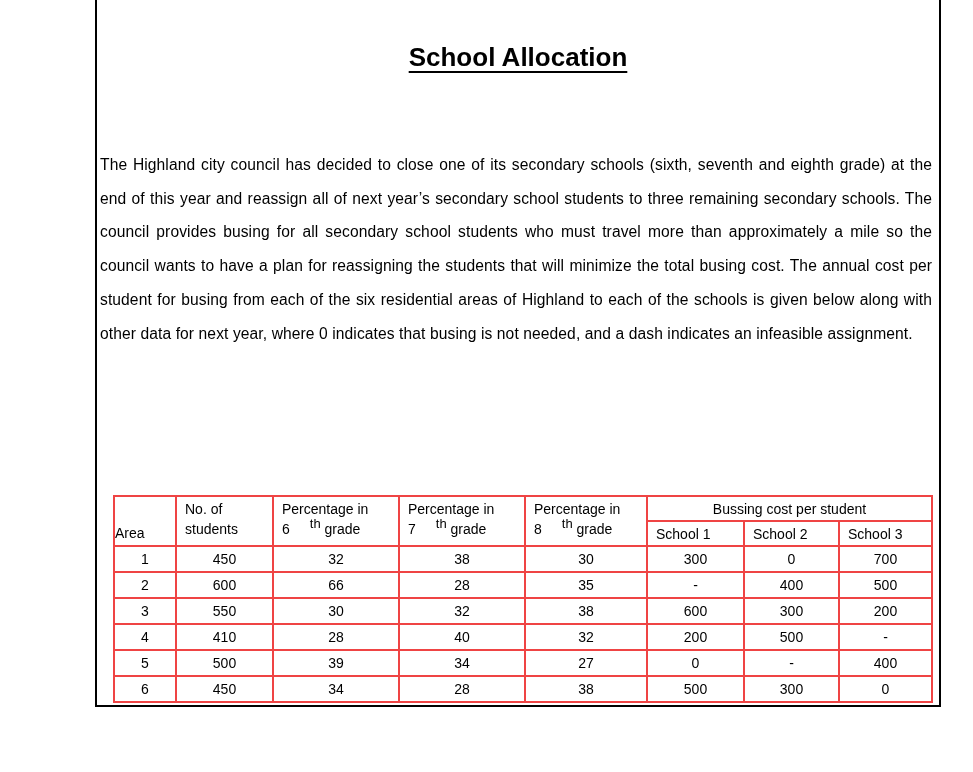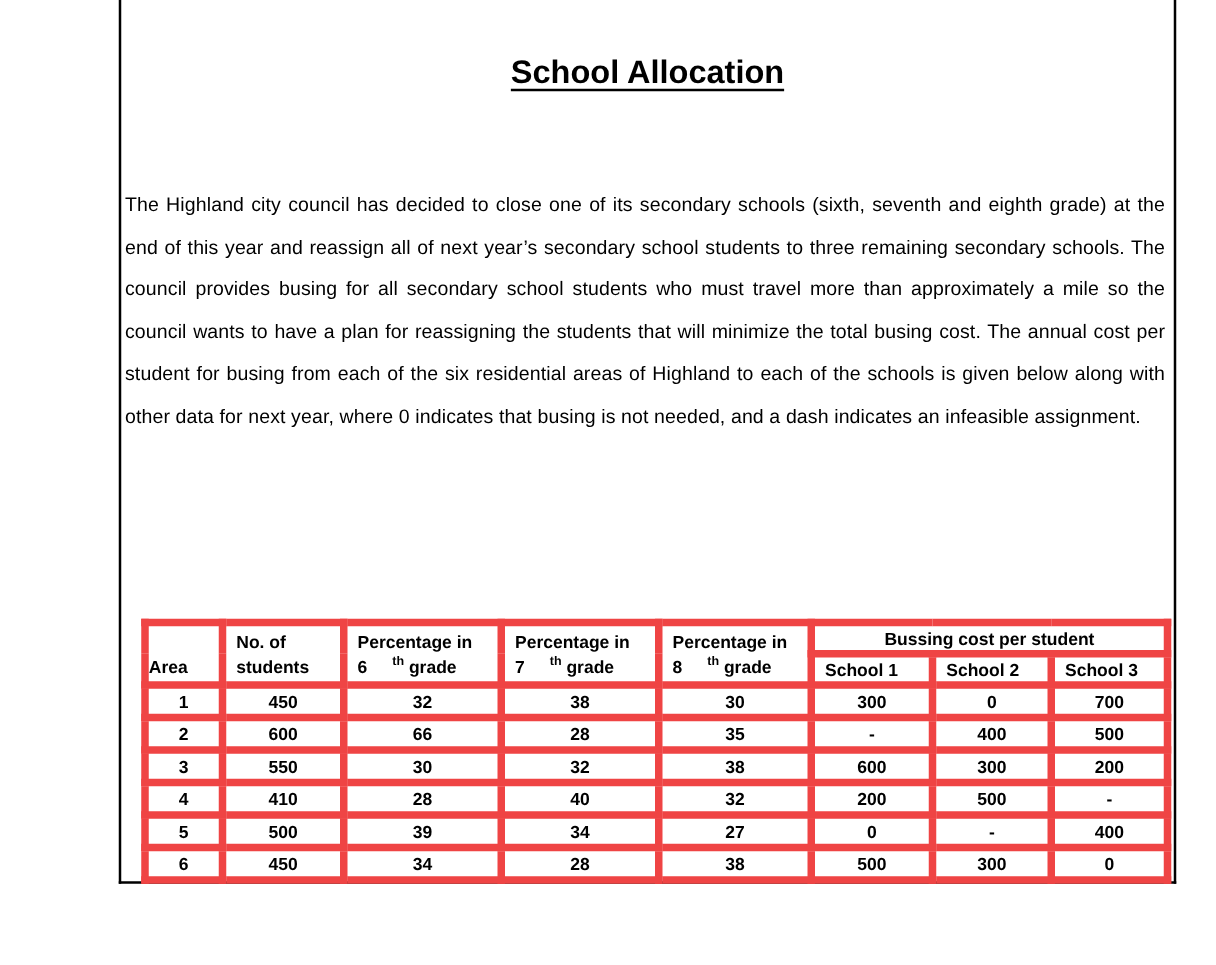--- a/index.html
+++ b/index.html
@@ -44,22 +44,22 @@
   }
   table.doc-table {
     position:absolute;
     left:16px; top:495px;
     width:818px;
     border-collapse:collapse;
     table-layout:fixed;
     font-size:14px;
   }
   .doc-table th, .doc-table td {
-    border:6px solid #ef4444;
-    font-weight:bold;
+    border:2px solid #ef4444;
+    font-weight:normal;
   }
   .doc-table thead tr { height:25px; }
   .doc-table tbody tr { height:26px; }
   th.hdr {
     text-align:left;
     vertical-align:top;
     padding:2px 4px 2px 8px;
     line-height:20px;
   }
   th.hdr-area {
@@ -71,21 +71,21 @@
     text-align:center;
     vertical-align:middle;
     padding:1px 0;
   }
   th.hdr-school {
     text-align:left;
     vertical-align:middle;
     padding:1px 5px 1px 8px;
   }
   .doc-table sup {
-    font-size:10px;
+    font-size:13px;
     line-height:0;
     vertical-align:super;
     padding-left:20px;
   }
   .doc-table tbody td {
     text-align:center;
     vertical-align:middle;
     padding:1px 2px;
   }
 </style>

